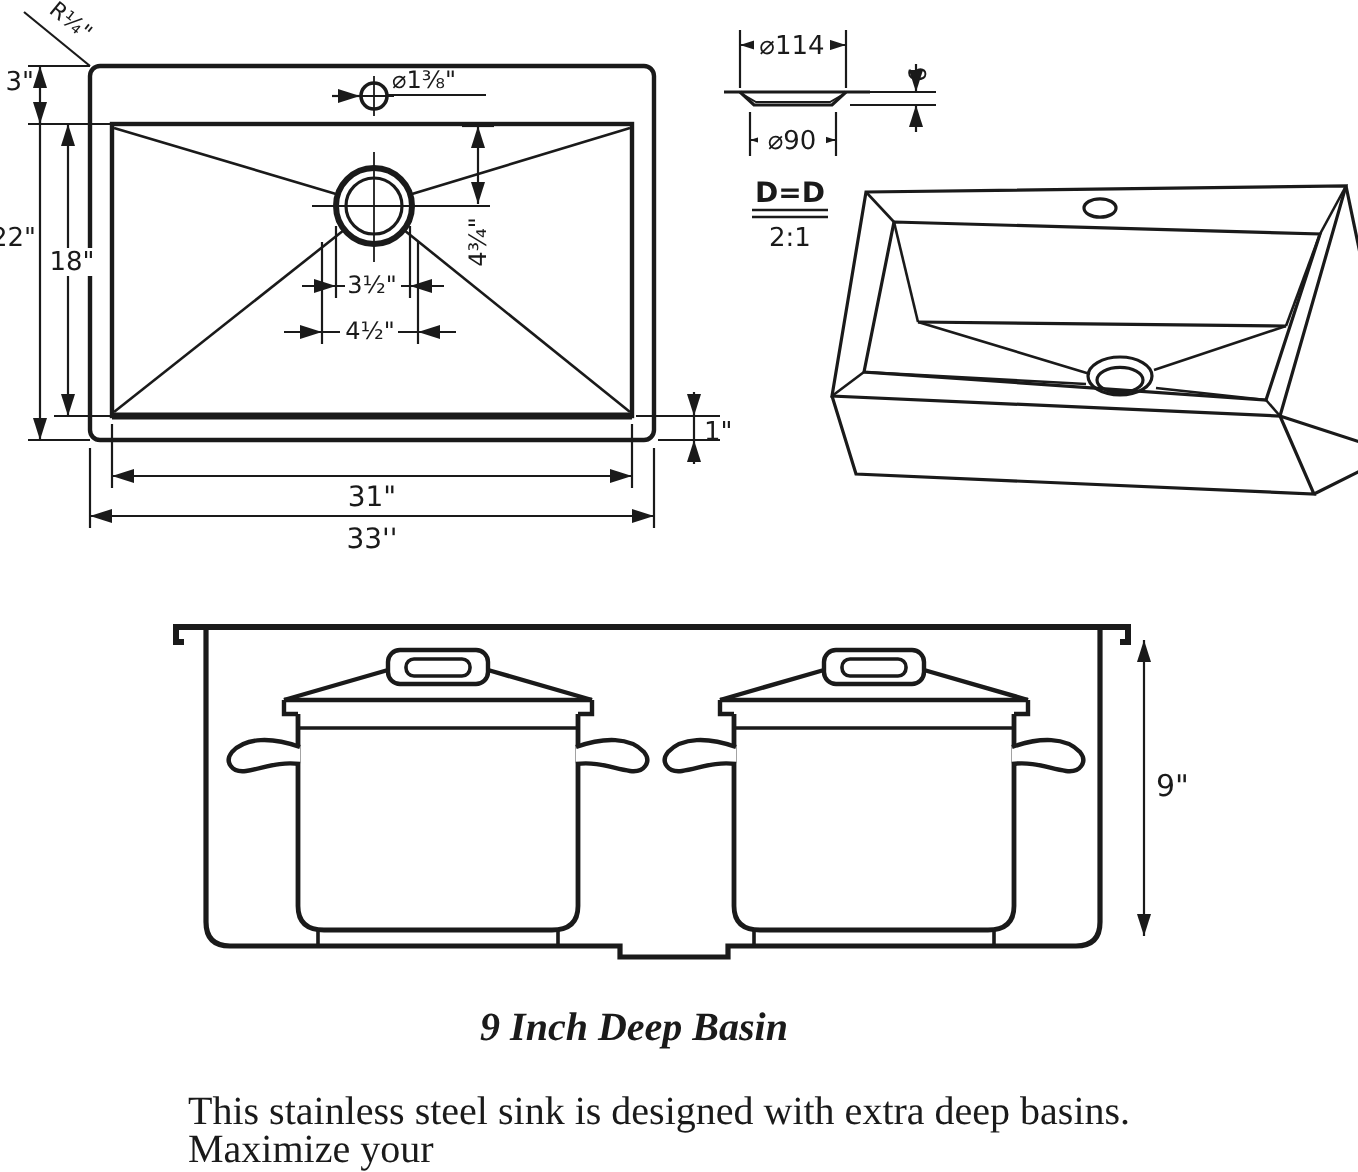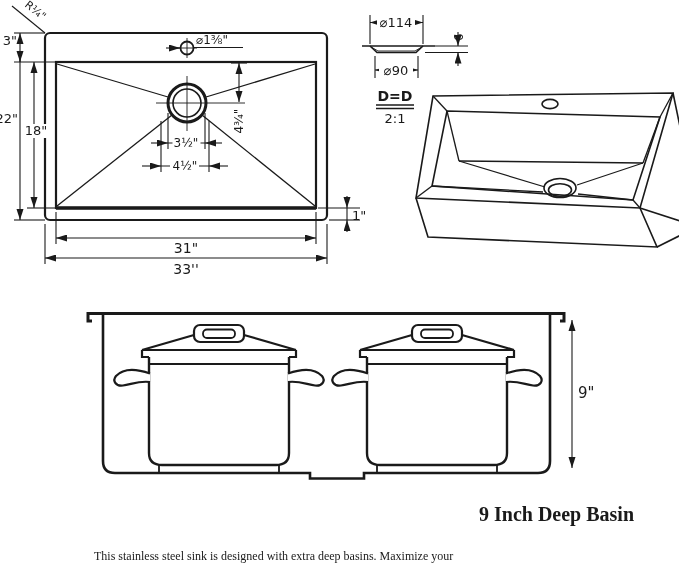--- a/index.html
+++ b/index.html
@@ -10,24 +10,24 @@
   .w09{stroke-width:.9px;} .w1{stroke-width:1.1px;} .w13{stroke-width:1.3px;}
   .w16{stroke-width:1.6px;} .w18{stroke-width:1.8px;} .w2{stroke-width:2.2px;}
   .w24{stroke-width:2.4px;} .w26{stroke-width:2.6px;} .w3{stroke-width:3px;}
   .w35{stroke-width:3.4px;}
   .wf{fill:#ffffff;}
   .bg{fill:#ffffff;stroke:none;}
   svg text{fill:#1a1a1a;stroke:none;font-family:"DejaVu Sans",sans-serif;font-size:12px;}
   .t11{font-size:11px;} .t13{font-size:13px;} .t14{font-size:14px;} .t15{font-size:15px;}
   .sb{font-weight:600;}
   .mid{text-anchor:middle;} .enda{text-anchor:end;}
-  .caption-title{position:absolute;left:0;top:503px;width:634px;text-align:right;
-     font-family:"Liberation Serif","DejaVu Serif",serif;font-weight:bold;font-size:20px;}
+  .caption-title{position:absolute;left:0;top:503px;width:634px;text-align:center;
+     font-family:"Liberation Serif","DejaVu Serif",serif;font-weight:bold;font-size:20px;font-style:italic;}
   .caption-body{position:absolute;left:94px;top:547px;width:500px;
-     font-family:"Liberation Serif","DejaVu Serif",serif;font-size:12px;line-height:19px;}
+     font-family:"Liberation Serif","DejaVu Serif",serif;font-size:20px;line-height:19px;}
 </style>
 </head>
 <body>
 
 <div class="canvas">
 <svg width="679" height="500" viewBox="0 0 679 500">
   <defs>
     <marker id="ae" markerUnits="userSpaceOnUse" markerWidth="12" markerHeight="8" refX="11" refY="3.5" orient="auto">
       <path d="M0,0 L11,3.5 L0,7 Z" style="fill:#1a1a1a;stroke:none"></path>
     </marker>

